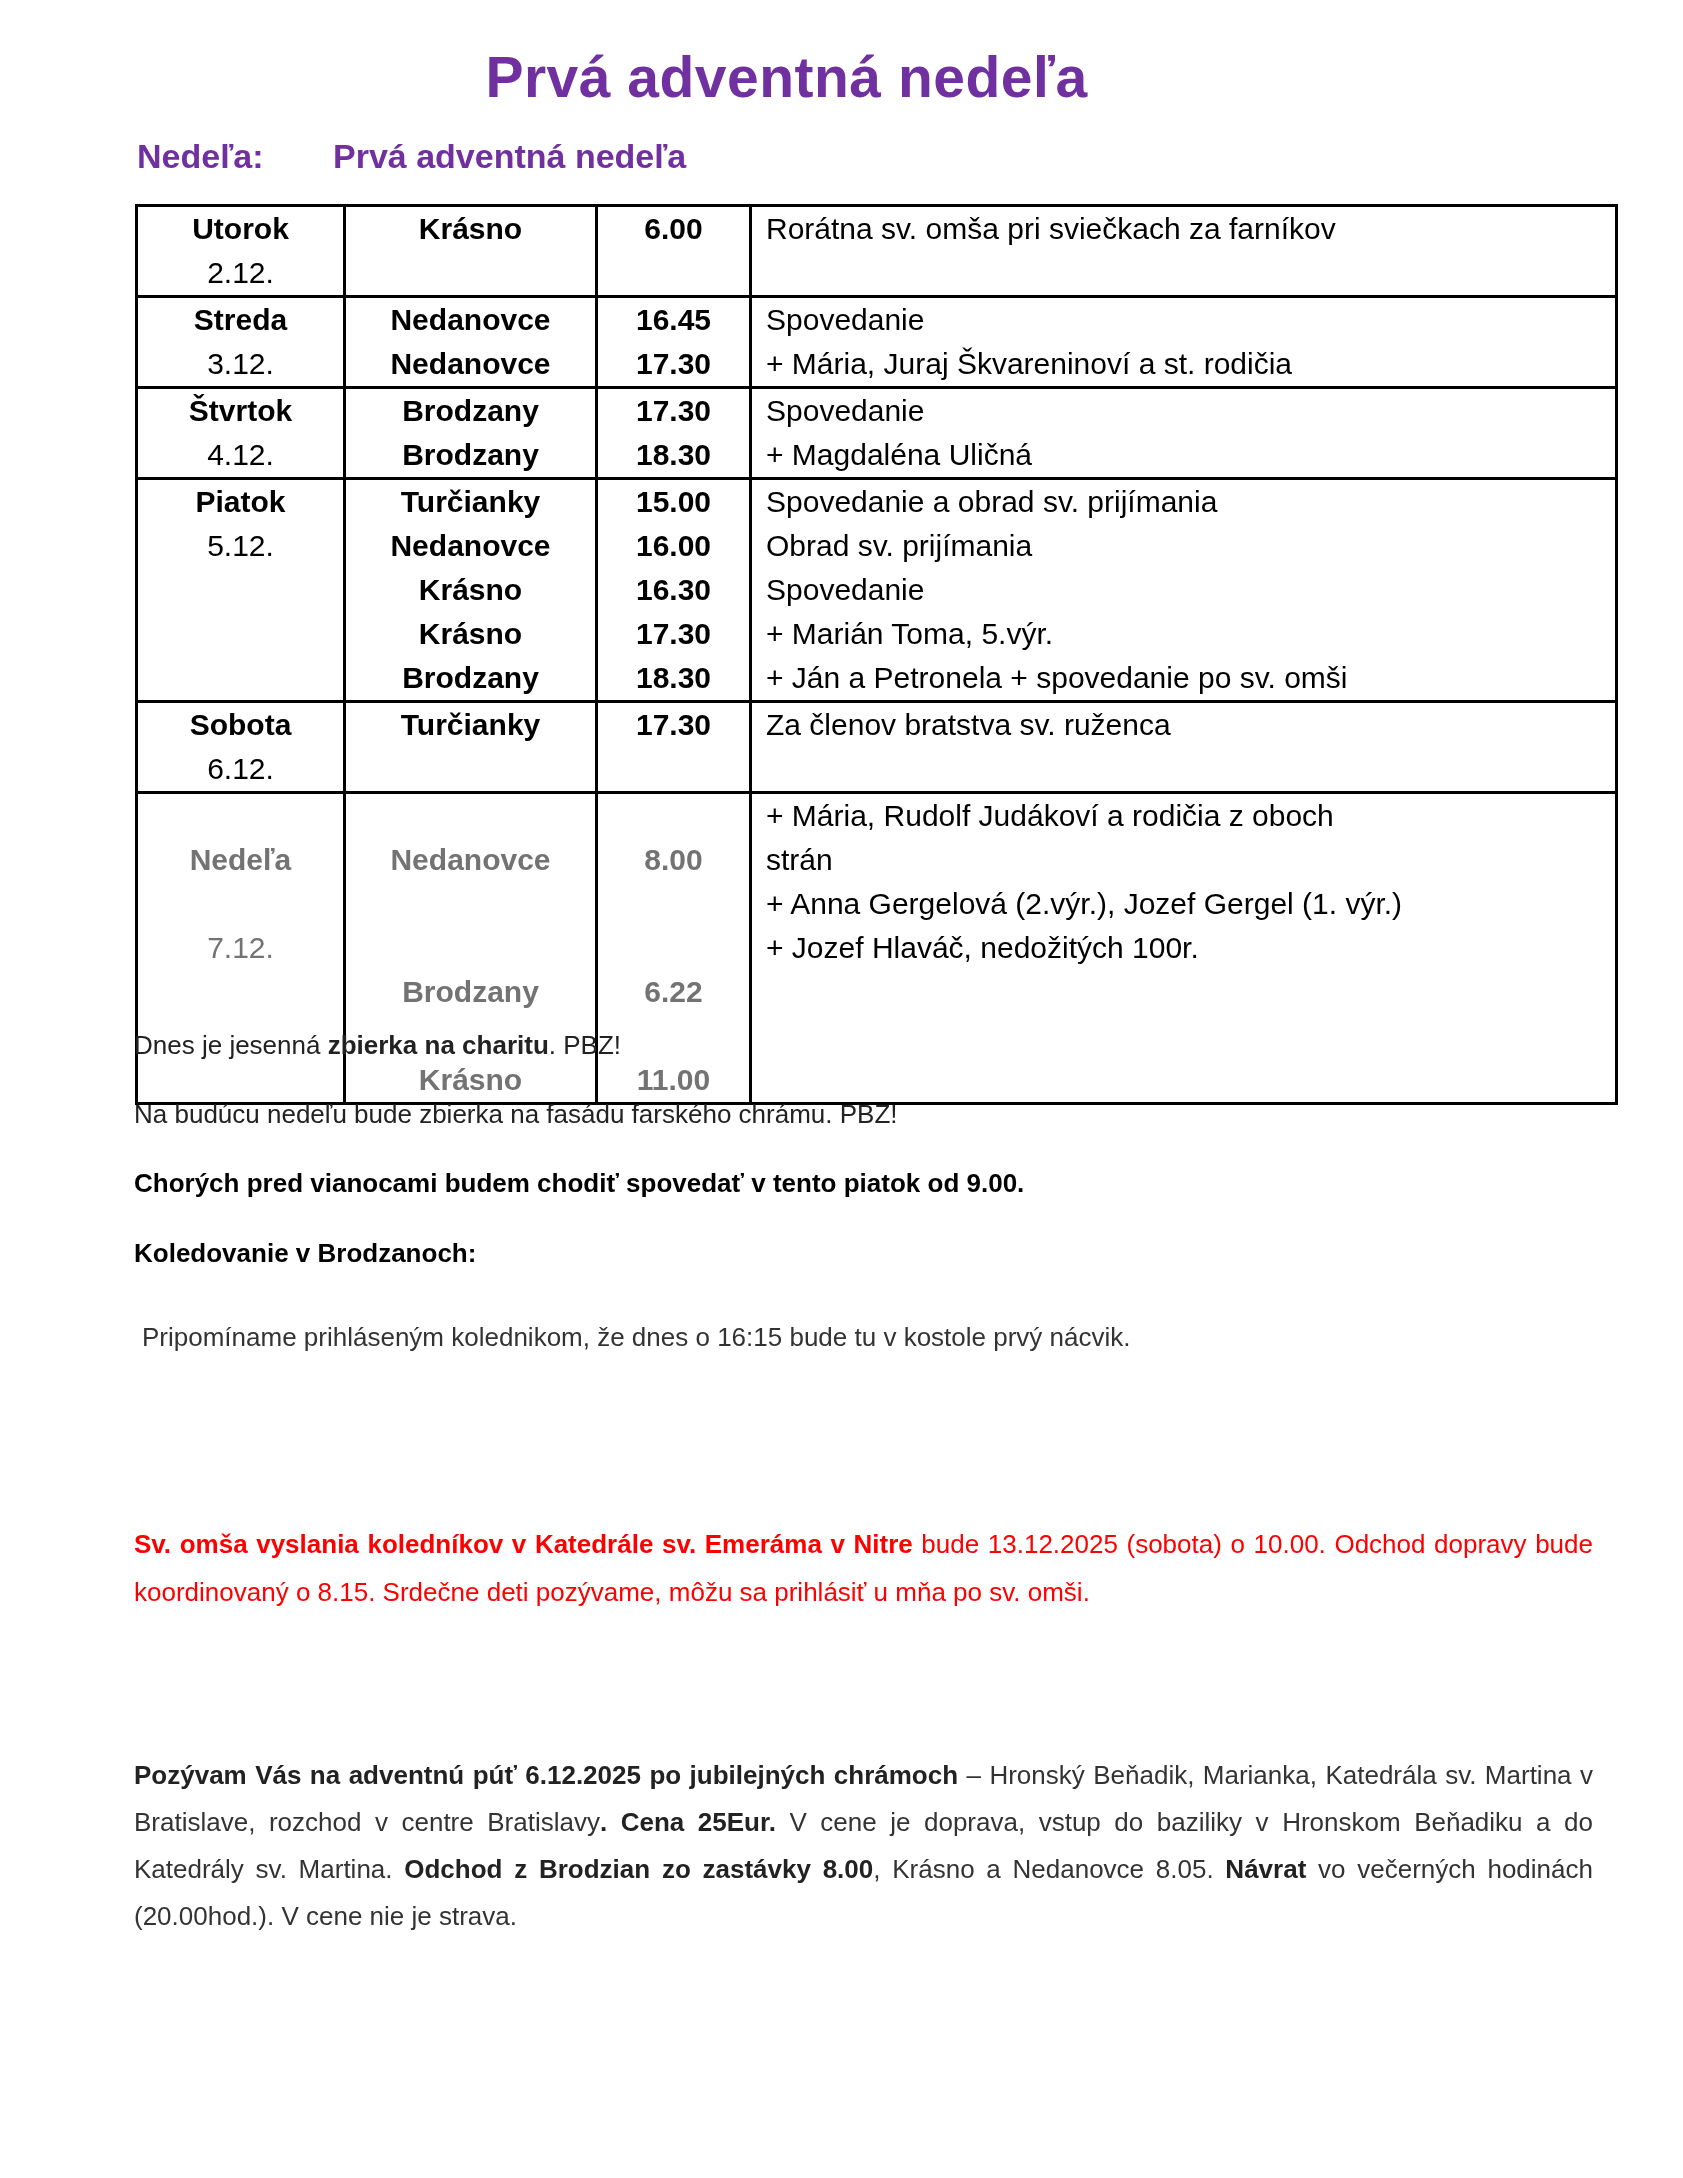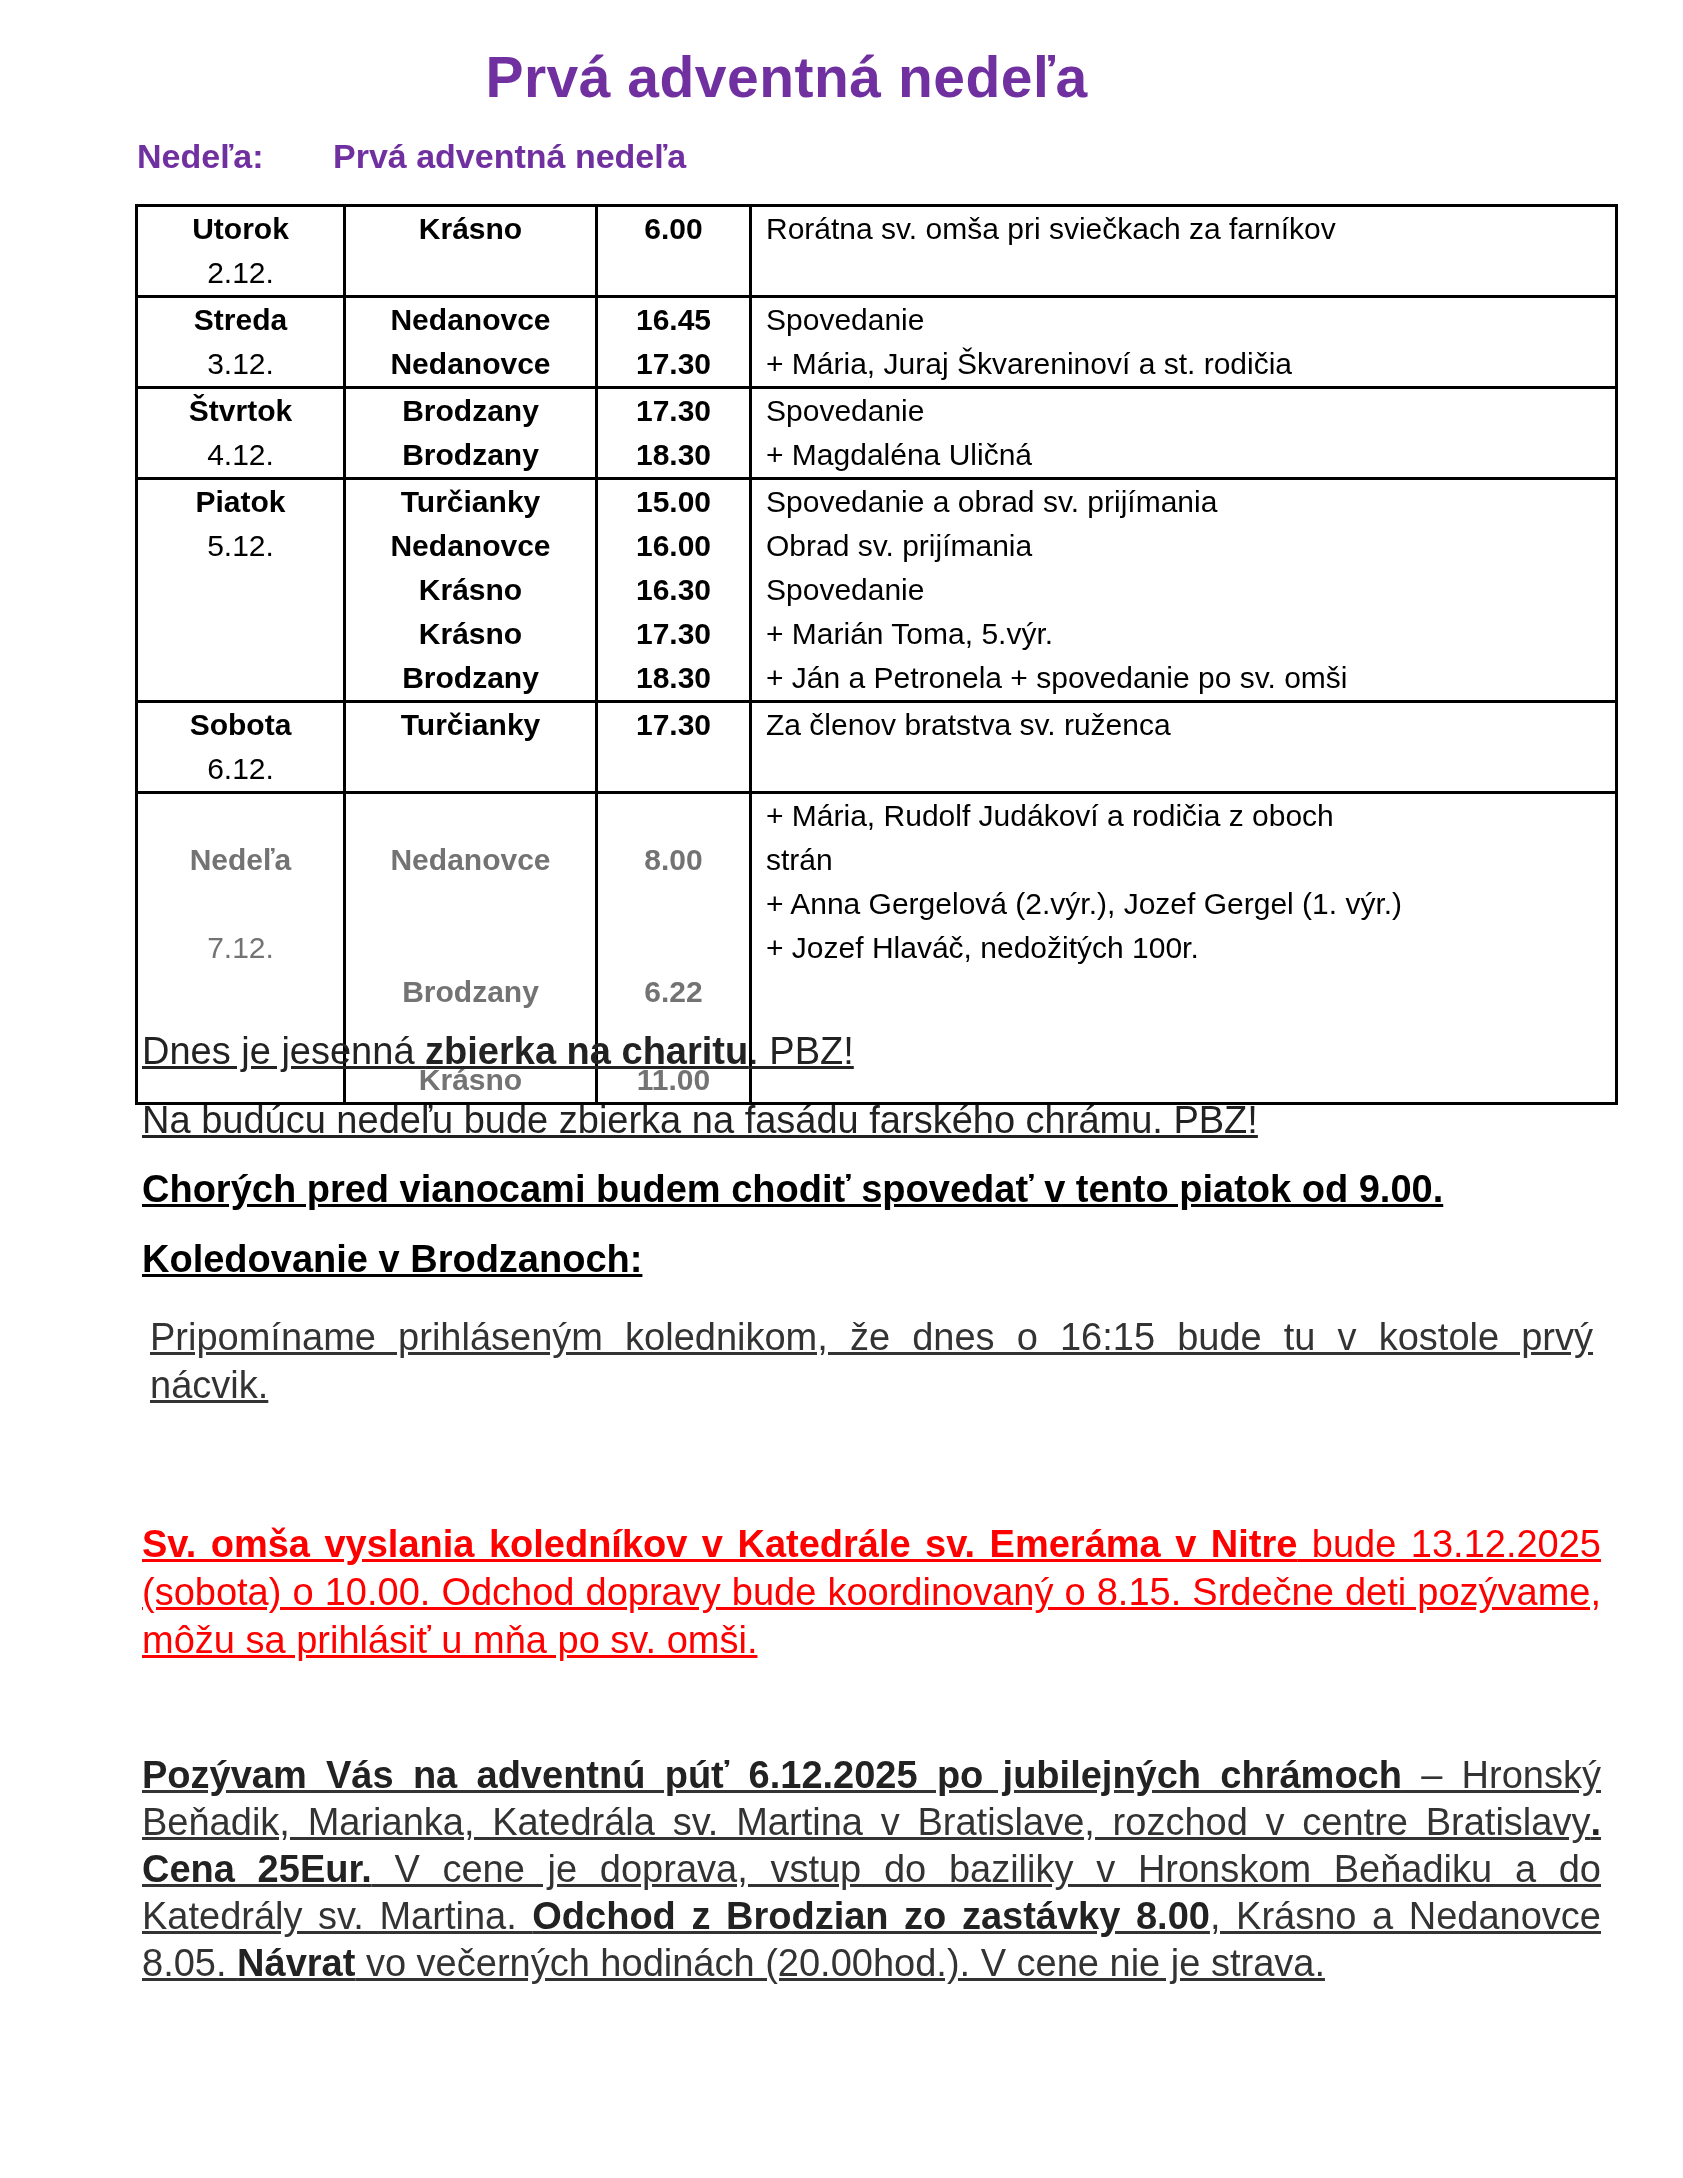--- a/index.html
+++ b/index.html
@@ -16,21 +16,21 @@
   td.day { width: 205px; text-align: center; }
   td.place { width: 249px; text-align: center; font-weight: bold; }
   td.time { width: 151px; text-align: center; font-weight: bold; }
   td.intent { padding-left: 14px !important; }
   .day .dname { font-weight: bold; display: block; }
   .day .ddate { display: block; font-weight: normal; }
   .cell-line { display: block; height: 44px; white-space: nowrap; }
   .red { color: #737373; margin-top: 44px; }
   .intent .cell-line { white-space: nowrap; }
 
-  .notes { position: absolute; left: 142px; width: 1459px; font-size: 38px; color: #222; text-decoration: underline; }
+  .notes { position: absolute; left: 134px; width: 1459px; font-size: 26px; color: #222; }
   .notes p { margin: 8px; }
   .p1 { top: 1030px; }
   .p2 { top: 1099px; }
   .p3 { top: 1168px; font-weight: bold; color: #000; }
   .p4 { top: 1238px; font-weight: bold; color: #000; }
   .p5 { top: 1305px; line-height: 48px; text-align: justify; color: #333; }
   .p6 { top: 1520px; line-height: 48px; text-align: justify; color: #ff0000; }
   .p7 { top: 1752px; line-height: 47px; text-align: justify; color: #333; }
   .b { font-weight: bold; }
   .dark { color: #222; }

